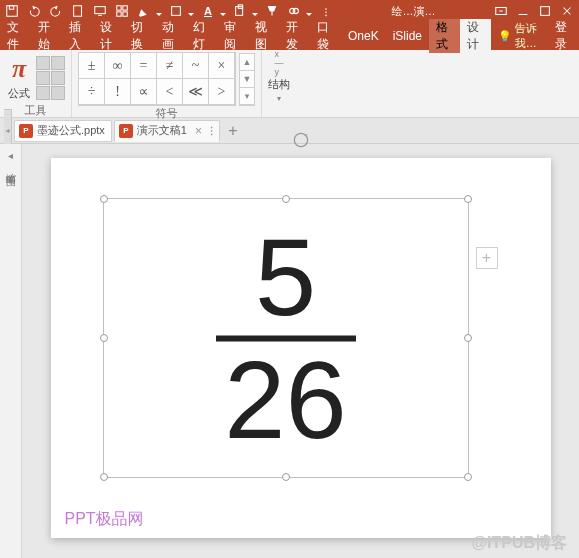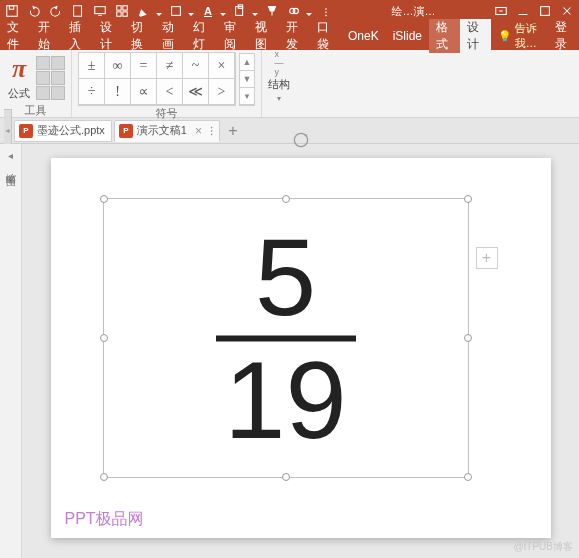--- a/index.html
+++ b/index.html
@@ -6,21 +6,21 @@
   body { width: 579px; height: 558px; background: #e6e6e6; overflow: hidden; font-size: 12px; }
   .titlebar { height: 22px; background: #b7472a; display: flex; align-items: center; padding: 0 4px; }
   .titlebar .left, .titlebar .right { display: flex; gap: 6px; align-items: center; }
   .titlebar .spacer { flex: 1; }
   .ticon { width: 16px; height: 16px; display: flex; align-items: center; justify-content: center; color: #fff; font-size: 11px; }
   .ticon svg { width: 14px; height: 14px; stroke: #fff; fill: none; stroke-width: 1.2; }
   .dropdown-caret { width:0; height:0; border-left:3px solid transparent; border-right:3px solid transparent; border-top:3px solid #fff; margin-left:-2px; margin-top:6px;}
   .tabs { height: 28px; background: #b7472a; display: flex; align-items: center; }
   .tab { padding: 0 7px; display: flex; align-items: center; color: #fff; font-size: 12px; cursor: pointer; }
   .tab.active { background: #f3f3f3; color: #444; }
-  .tab.special { background: #c86a52; color: #ffffff; }
+  .tab.special { background: #c86a52; color: #000000; }
   .tab.search { display:flex; align-items:center; gap:3px; color:#efc; font-size:11px;}
   .ribbon { height: 68px; background: #f3f3f3; border-bottom: 1px solid #d4d4d4; display: flex; }
   .group { border-right: 1px solid #dcdcdc; padding: 2px 6px 0 6px; display: flex; flex-direction: column; align-items: center; }
   .group-body { flex:1; display:flex; align-items:center; gap:4px; }
   .group-label { font-size: 11px; color: #666; height:14px; }
   .bigbtn { display:flex; flex-direction:column; align-items:center; gap:2px; padding:2px; }
   .bigbtn-label { font-size:11px; color:#444; }
   .pi { font-family: serif; font-size: 26px; color: #c04b2a; font-style: italic; font-weight: bold; }
   .ink { display:flex; align-items:center; justify-content:center; }
   .ink svg { width:22px; height:22px; }
@@ -50,21 +50,21 @@
   .sel-box { position:absolute; left: 52px; top: 40px; width: 366px; height: 280px; border:1px solid #bfbfbf; }
   .handle { width:8px; height:8px; border:1px solid #9a9a9a; background:#fff; border-radius:50%; position:absolute; }
   .h-nw{top:-4px;left:-4px}.h-n{top:-4px;left:50%;margin-left:-4px}.h-ne{top:-4px;right:-4px}
   .h-w{top:50%;left:-4px;margin-top:-4px}.h-e{top:50%;right:-4px;margin-top:-4px}
   .h-sw{bottom:-4px;left:-4px}.h-s{bottom:-4px;left:50%;margin-left:-4px}.h-se{bottom:-4px;right:-4px}
   .add-box { position:absolute; right:-30px; top:48px; width:22px; height:22px; border:1px solid #d0d0d0; display:flex; align-items:center; justify-content:center; color:#bbb; font-size:16px;}
   .fraction { position:absolute; left:50%; top:50%; transform:translate(-50%,-50%); font-family: "Times New Roman", serif; color:#222; text-align:center;}
   .numer, .denom { font-size: 110px; line-height:0.95; }
   .fline { width: 140px; height:6px; background:#222; margin: 6px auto; }
   .watermark1 { position:absolute; left:14px; bottom:8px; color:#c77bd8; font-size:16px; }
-  .watermark2 { position:absolute; right:6px; bottom:4px; color:#c9c9c9; font-size:10px;}
+  .watermark2 { position:absolute; right:12px; bottom:4px; color:#c9c9c9; font-size:16px;font-weight:bold;}
   .collapse { width:8px; height:44px; background:#dedede; border:1px solid #c7c7c7; border-left:none; display:flex; align-items:center; justify-content:center; color:#999; font-size:8px;}
 </style>
 </head>
 <body>
 
 <div class="titlebar">
   <div class="left">
     <div class="ticon">
         <svg viewBox="0 0 16 16">
           <rect x="2" y="2" width="12" height="12"></rect>
@@ -283,20 +283,20 @@
         <div class="handle h-ne"></div>
         <div class="handle h-w"></div>
         <div class="handle h-e"></div>
         <div class="handle h-sw"></div>
         <div class="handle h-s"></div>
         <div class="handle h-se"></div>
         <div class="add-box">+</div>
         <div class="fraction">
           <div class="numer">5</div>
           <div class="fline"></div>
-          <div class="denom">19</div>
+          <div class="denom">26</div>
         </div>
       </div>
       <div class="watermark1">PPT极品网</div>
     </div>
     <div class="watermark2">@ITPUB博客</div>
   </div>
 </div>
 
 </body></html>

